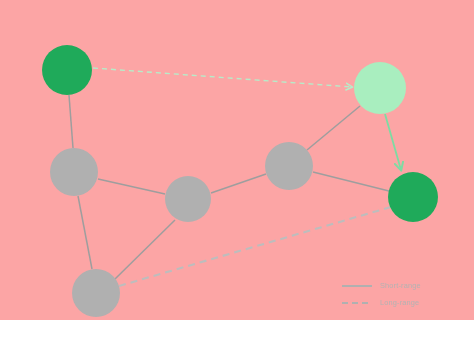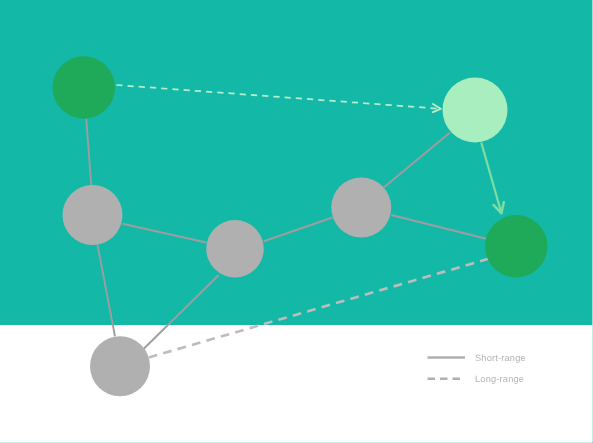--- a/index.html
+++ b/index.html
@@ -9,22 +9,22 @@
   }
   body {
     width: 474px;
     height: 354px;
     font-family: "Liberation Sans", sans-serif;
     overflow: hidden;
   }
   #graph-figure {
     position: relative;
     width: 474px;
-    height: 260px;
-    background: #14b8a6;
+    height: 320px;
+    background: #fca5a5;
     text-align: right;
   }
   #graph-svg {
     display: block;
     width: 474px;
     height: 354px;
   }
   .legend-label {
     font-size: 7.4px;
     fill: #b3b3b3;

